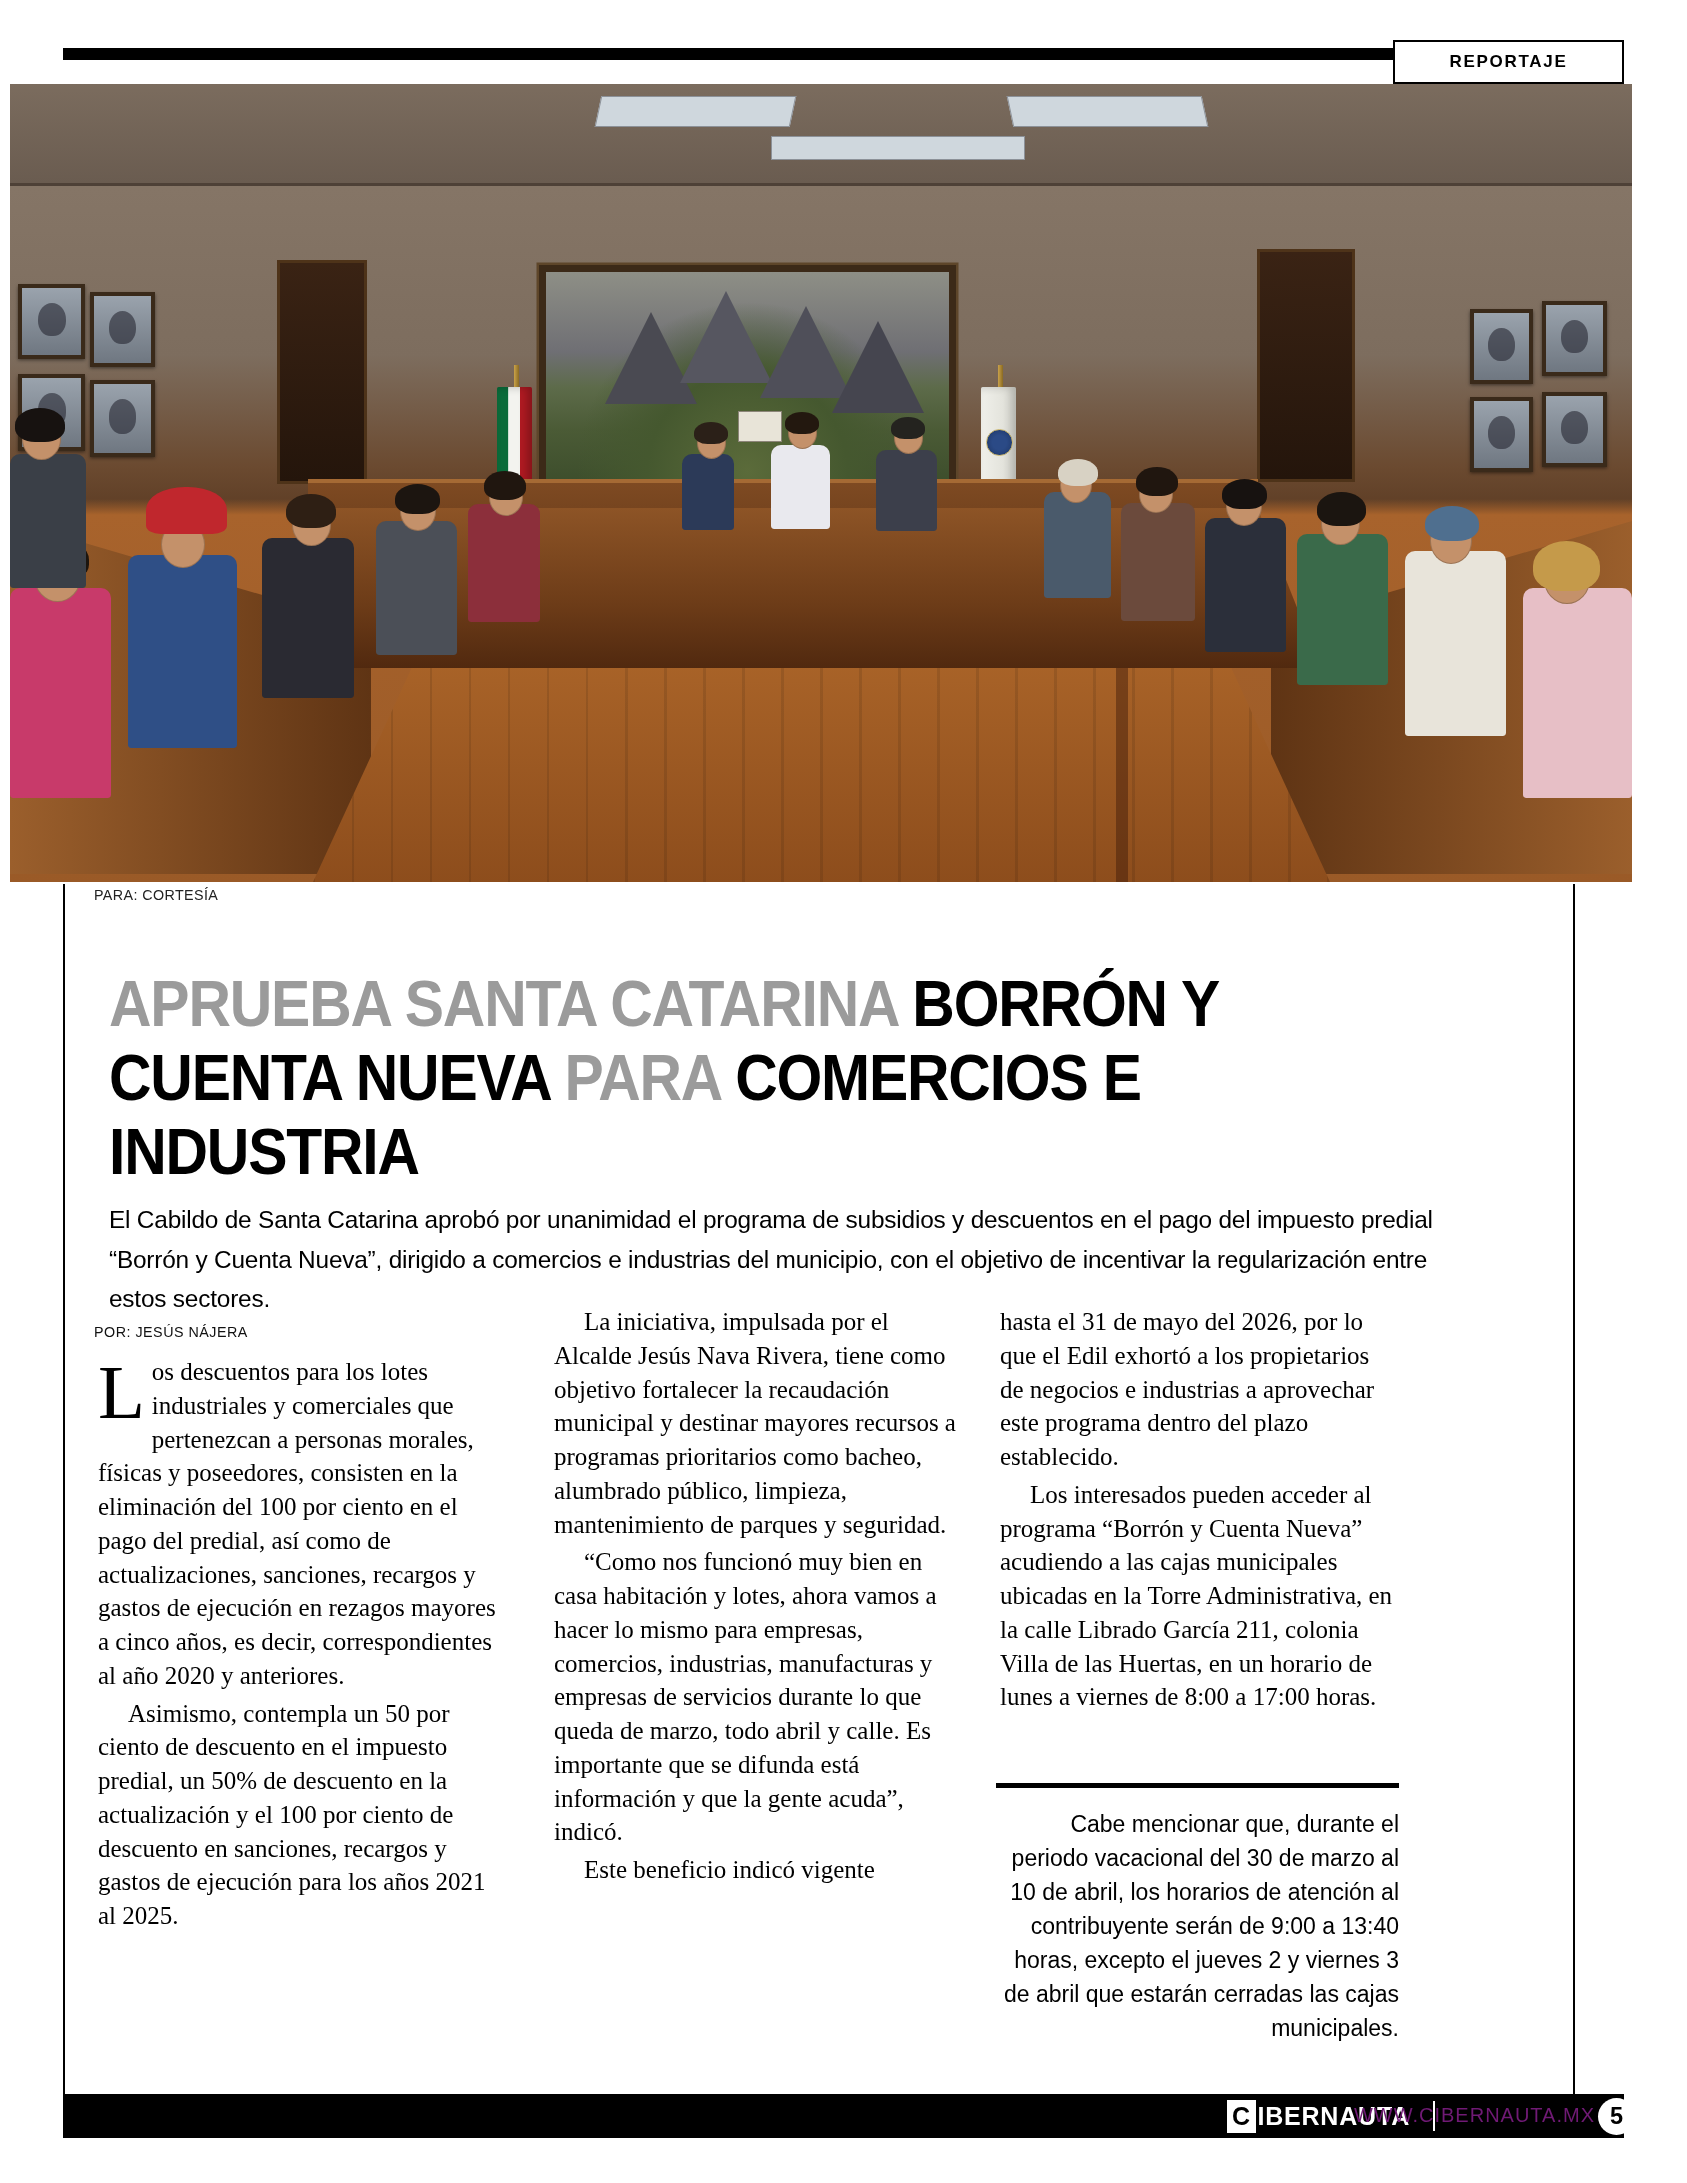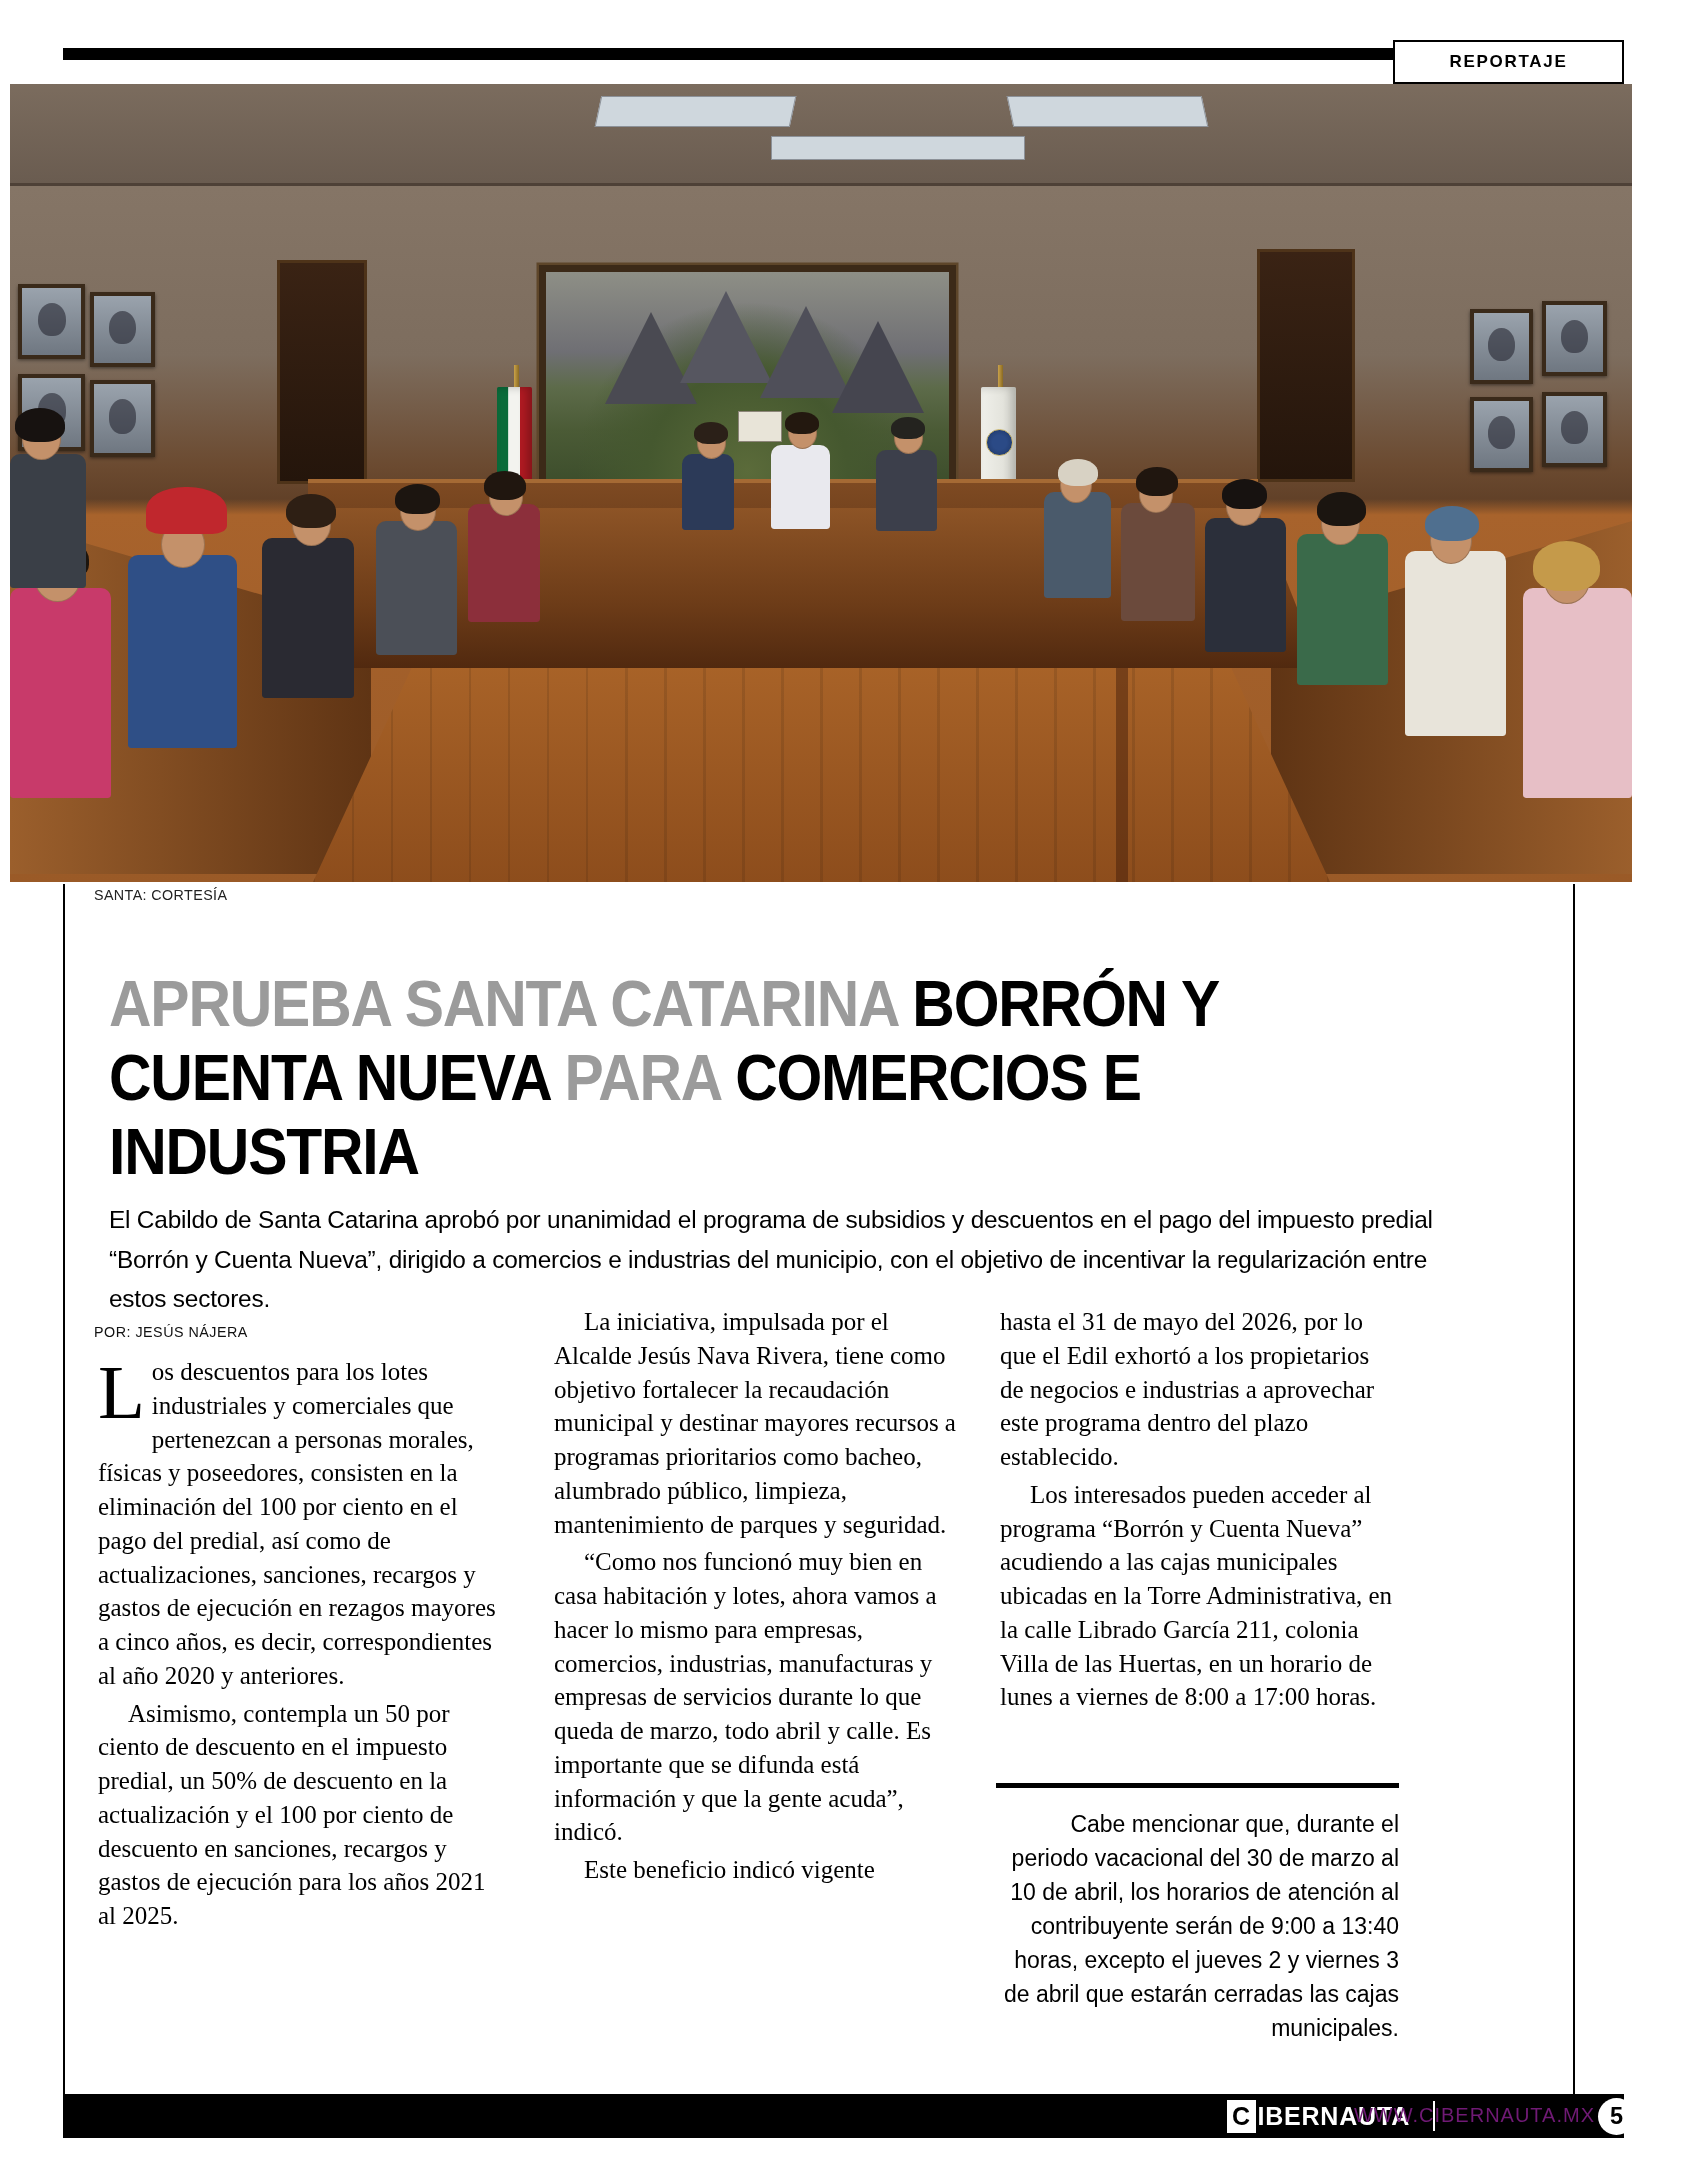--- a/index.html
+++ b/index.html
@@ -498,21 +498,21 @@
       <div class="head" style="right:459px;top:392px;width:32px;height:35px;"></div>
       <div class="hair" style="right:454px;top:383px;width:42px;height:29px;background:#20160f;"></div>
 
       <div class="person" style="right:521px;top:408px;width:67px;height:106px;background:#4a5a6b;"></div>
       <div class="head" style="right:540px;top:383px;width:30px;height:34px;"></div>
       <div class="hair" style="right:534px;top:375px;width:40px;height:27px;background:#d8d2c4;"></div>
 
     </div>
   </div>
 
-  <div class="photo-credit">SANTA: CORTESÍA</div>
+  <div class="photo-credit">PARA: CORTESÍA</div>
 
   <div class="content-frame"></div>
 
   <h1 class="headline">
     <span class="grey">APRUEBA SANTA CATARINA </span><span>BORRÓN Y CUENTA NUEVA </span><span class="grey">PARA </span><span>COMERCIOS E INDUSTRIA</span>
   </h1>
 
   <div class="deck">El Cabildo de Santa Catarina aprobó por unanimidad el programa de subsidios y descuentos en el pago del impuesto predial “Borrón y Cuenta Nueva”, dirigido a comercios e industrias del municipio, con el objetivo de incentivar la regularización entre estos sectores.</div>
 
   <div class="byline">POR: JESÚS NÁJERA</div>

